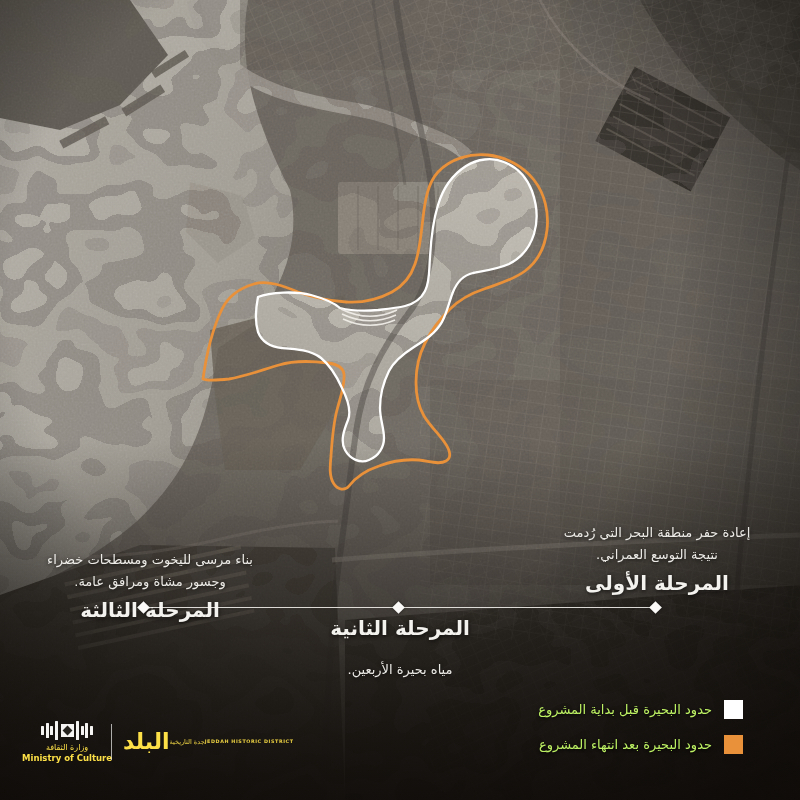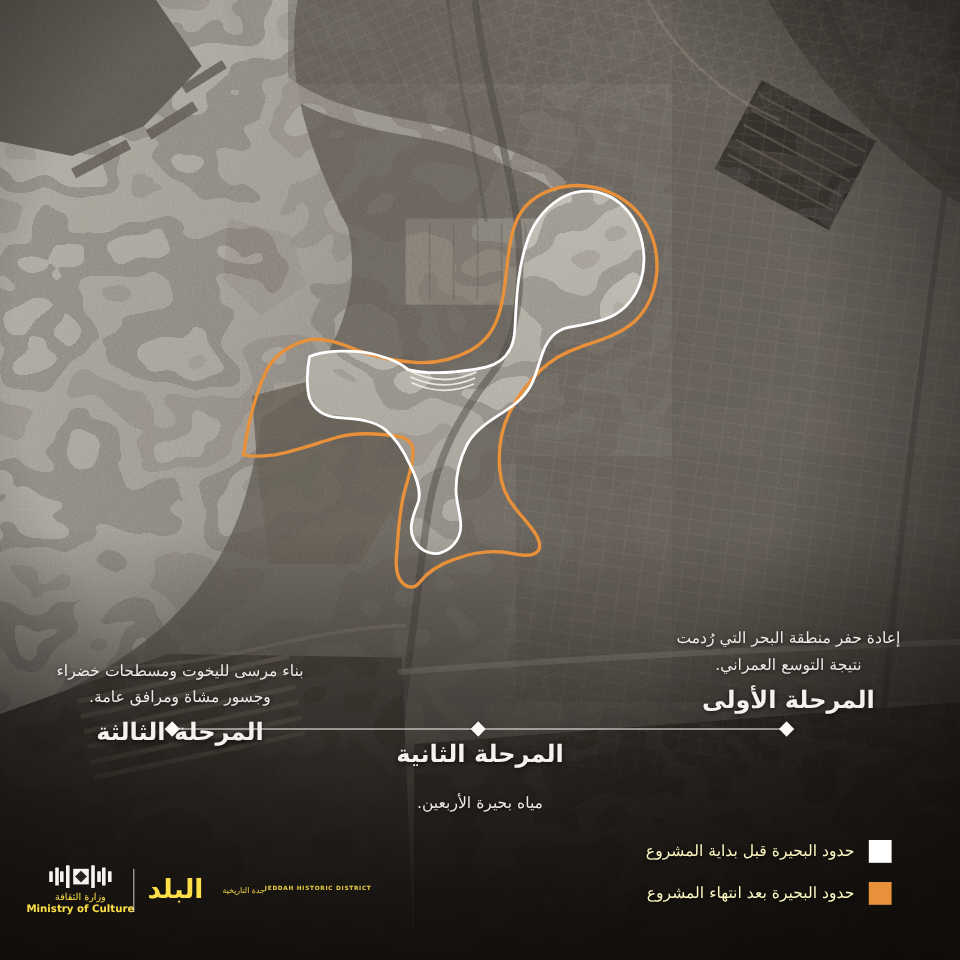--- a/index.html
+++ b/index.html
@@ -29,21 +29,21 @@
   .diamond{position:absolute;width:9px;height:9px;background:#fbfaf8;
     transform:rotate(45deg);box-shadow:0 0 3px rgba(0,0,0,.5);}
   .diamond.d-left{left:139px;top:603px;}
   .diamond.d-mid{left:394px;top:603px;}
   .diamond.d-right{left:651px;top:603px;}
 
   
   .legend{position:absolute;top:700px;right:57px;display:flex;flex-direction:column;
     gap:16px;align-items:flex-end;}
   .legend-row{display:flex;align-items:center;gap:12px;direction:ltr;}
-  .legend-label{font-size:13px;color:#fef9c3;text-shadow:0 1px 3px rgba(0,0,0,.8);
+  .legend-label{font-size:13px;color:#bef264;text-shadow:0 1px 3px rgba(0,0,0,.8);
     direction:rtl;}
   .swatch{width:19px;height:19px;flex:0 0 auto;}
   .swatch.before{background:#ffffff;}
   .swatch.after{background:#e8913a;}
 
   
   .logos{position:absolute;left:34px;top:720px;display:flex;align-items:center;gap:11px;
     color:#fde047;}
   .ministry{display:flex;flex-direction:column;align-items:center;width:66px;}
   .emblem{display:flex;align-items:center;gap:1.6px;height:20px;}
@@ -51,21 +51,21 @@
   .emblem .b1{height:9px;}  .emblem .b2{height:15px;}
   .emblem .b3{height:9px;}  .emblem .b4{height:19px;}
   .emblem .sq{width:13px;height:13px;background:#f5f4f2;display:flex;
     align-items:center;justify-content:center;margin:0 1px;}
   .emblem .sq i{display:block;width:7px;height:7px;background:#26221e;transform:rotate(45deg);}
   .ministry .ar{font-size:8px;line-height:10px;margin-top:3px;letter-spacing:1px;}
   .ministry .en{font-size:8.5px;line-height:10px;font-weight:bold;white-space:nowrap;}
   .logo-divider{width:1px;height:36px;background:rgba(255,255,255,.65);}
   .balad{display:flex;flex-direction:row;align-items:center;}
   .balad .word{font-size:22px;line-height:24px;font-weight:bold;}
-  .balad .sub-ar{font-size:6.5px;line-height:8px;letter-spacing:2px;opacity:.9;margin-left:16px;}
+  .balad .sub-ar{font-size:6.5px;line-height:8px;letter-spacing:2px;opacity:.9;}
   .balad .sub-en{font-size:4.8px;line-height:7px;letter-spacing:.6px;font-weight:bold;opacity:.9;white-space:nowrap;}
 </style>
 </head>
 <body>
 
 <div class="stage">
 
   <svg class="basemap" width="800" height="800" viewBox="0 0 800 800" aria-hidden="true">
     <defs>
       <linearGradient id="seaG" x1="0" y1="0" x2="1" y2="1">

